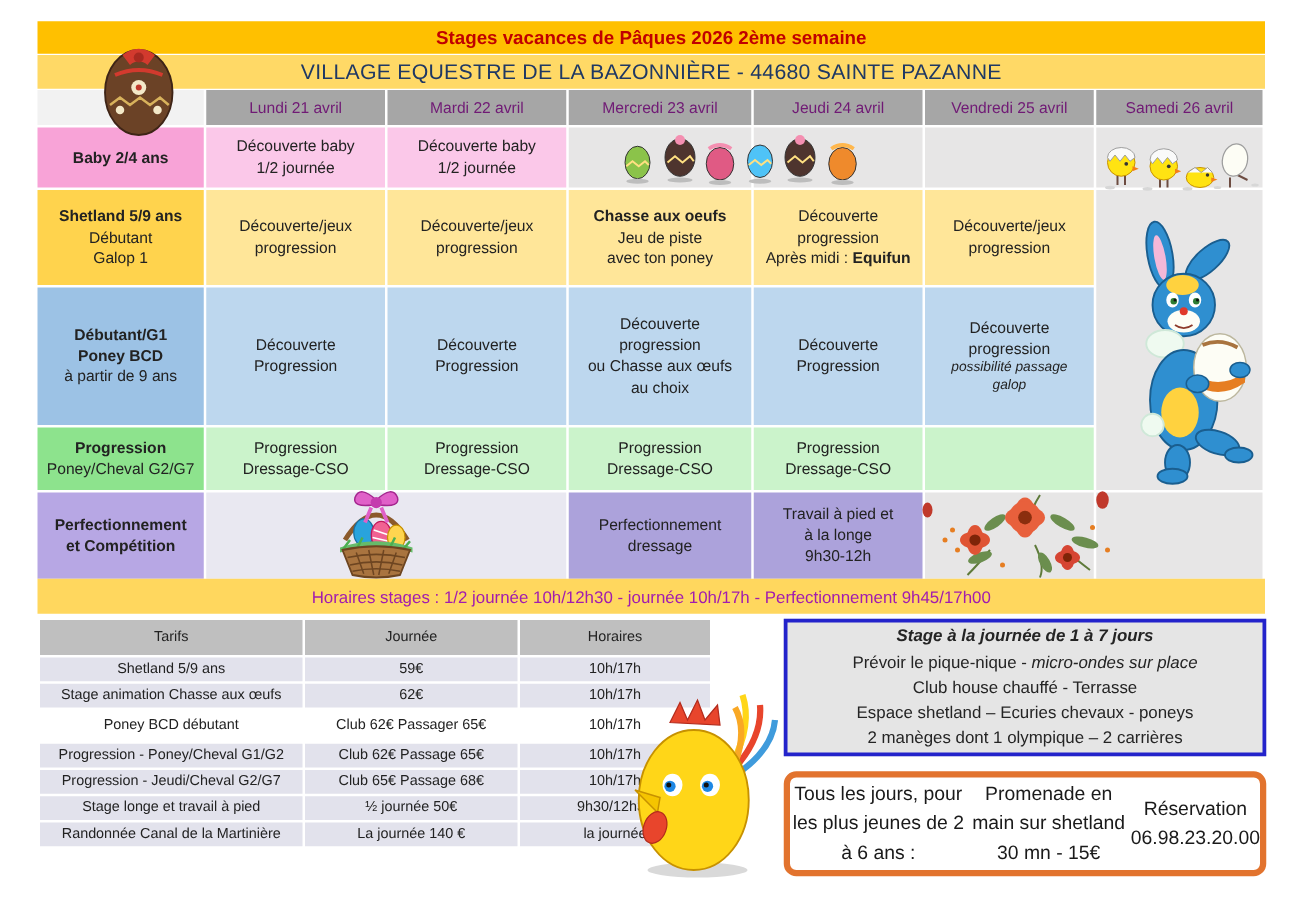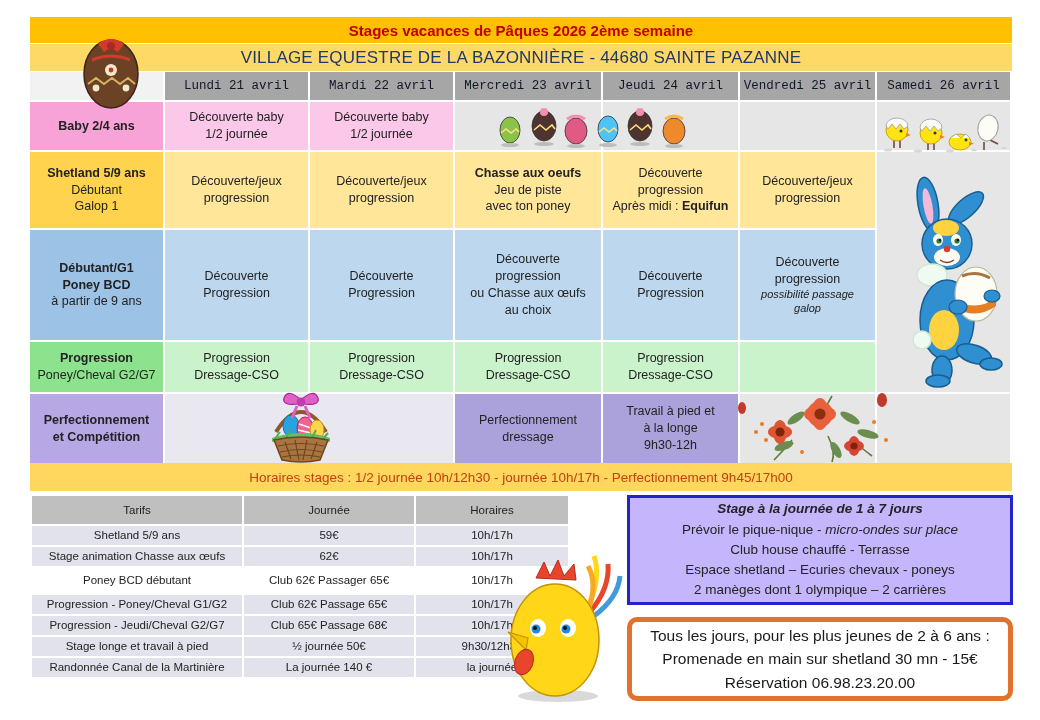--- a/index.html
+++ b/index.html
@@ -15,55 +15,55 @@
          font-size:17px;letter-spacing:.2px;}
 
   
   #schedule{position:absolute;left:30px;top:72px;display:grid;gap:2px;
     grid-template-columns:133px 143px 143px 146px 135px 135px 133px;
     grid-template-rows:28px 48px 76px 110px 50px 69px;}
   .cell{display:flex;flex-direction:column;align-items:center;justify-content:center;
         text-align:center;font-size:12.5px;line-height:1.35;}
   .b{font-weight:bold;}
   .it-sm{font-style:italic;font-size:11px;line-height:1.25;}
-  .dayhdr{background:#A6A6A6;color:#0f172a;font-family:Liberation Mono, monospace;}
+  .dayhdr{background:#A6A6A6;color:#701a75;}
   .corner{background:#F2F2F2;}
   .lab-baby{background:#F8A3D7;font-weight:bold;}
   .c-baby{background:#FBC8E9;}
   .lab-shet{background:#FFD34D;}
   .c-shet{background:#FFE699;}
   .lab-deb{background:#9CC2E5;text-align:center;}
   .c-deb{background:#BDD7EE;}
   .lab-prog{background:#8DE38D;}
   .c-prog{background:#CBF3CB;}
   .lab-perf{background:#B7A7E4;font-weight:bold;}
   .c-perf{background:#ACA2DB;}
   .c-gray{background:#E7E6E6;}
   .c-light{background:#E9E8F1;}
 
   #horaires{left:30px;top:463px;width:982px;height:28px;background:#FFD75E;
-            font-size:13.5px;color:#c2410c;}
+            font-size:13.5px;color:#a21caf;}
 
   
   #tarifs{position:absolute;left:30px;top:494px;border-spacing:2px;border-collapse:separate;
           font-size:11.5px;}
   #tarifs td,#tarifs th{padding:2px 6px;text-align:center;font-weight:normal;line-height:1.3;}
   #tarifs th{background:#BFBFBF;height:24px;}
   #tarifs td{background:#E2E2EC;}
   #tarifs tr.w td{background:#FFFFFF;padding-top:5px;padding-bottom:5px;}
   .tc1{width:198px;} .tc2{width:158px;} .tc3{width:140px;}
 
   
-  #infoBox{left:627px;top:495px;width:380px;height:104px;background:#c4b5fd;
+  #infoBox{left:627px;top:495px;width:380px;height:104px;background:#e5e5e5;
            border:3px solid #2323CB;font-size:13.5px;line-height:1.5;color:#242424;
            display:flex;flex-direction:column;align-items:center;justify-content:center;text-align:center;}
   #infoBox .t1{font-style:italic;font-weight:bold;}
   #promoBox{left:627px;top:617px;width:376px;height:74px;background:#fff;
             border:5px solid #E2732E;border-radius:10px;font-size:15.5px;line-height:1.5;
-            color:#1a1a1a;display:flex;flex-direction:column;align-items:center;justify-content:center;text-align:center;}
+            color:#1a1a1a;display:flex;flex-direction:row;align-items:center;justify-content:center;text-align:center;}
   .img{position:absolute;z-index:10;pointer-events:none;}
 </style>
 </head>
 <body>
 
 <div id="page">
 
   <div id="band1" class="abs flexc">Stages vacances de Pâques 2026  2ème semaine</div>
   <div id="band2" class="abs flexc">VILLAGE EQUESTRE DE LA BAZONNIÈRE - 44680 SAINTE PAZANNE</div>
 

